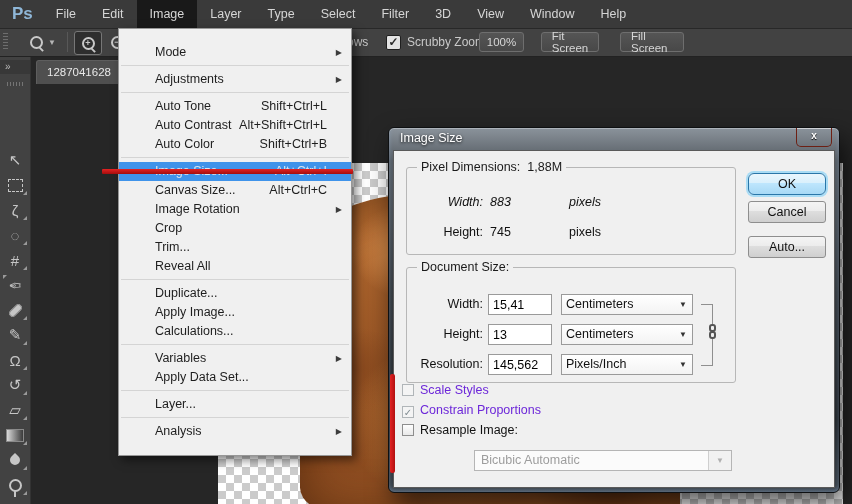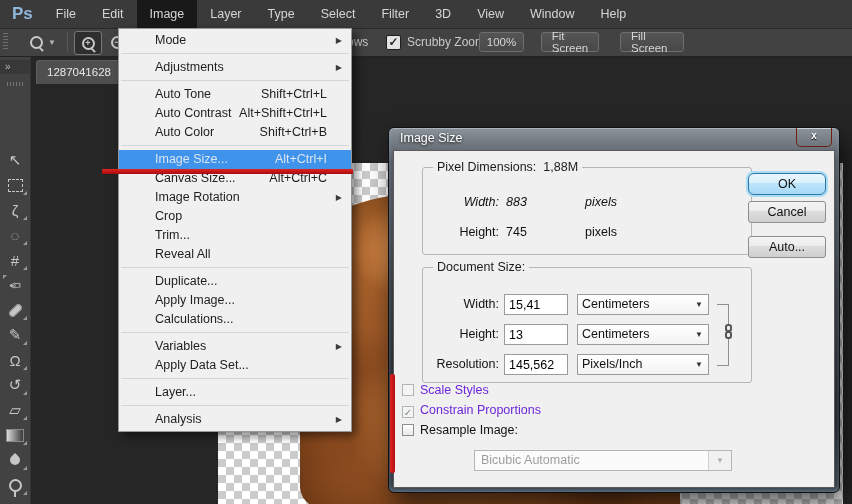--- a/index.html
+++ b/index.html
@@ -66,21 +66,21 @@
       radial-gradient(90px 70px at 30% 18%, #e59a55, transparent 70%),
       radial-gradient(120px 95px at 72% 42%, #6e3513, transparent 72%),
       radial-gradient(150px 115px at 42% 72%, #cd853f, transparent 75%),
       radial-gradient(110px 85px at 82% 88%, #5f2e10, transparent 75%),
       radial-gradient(70px 55px at 15% 55%, #8a4a1f, transparent 75%),
       linear-gradient(160deg,#b96f33,#8a4a1f 60%,#a05c28);
     box-shadow:inset 0 0 45px rgba(55,24,4,.55);}
   
   .menu{position:absolute;left:118px;top:28px;width:234px;background:#f0f0f0;
     border:1px solid #979797;box-shadow:4px 4px 9px rgba(0,0,0,.5);z-index:5;
-    padding:2px 0;box-sizing:border-box;}
+    padding:14px 0;box-sizing:border-box;}
   .mi{position:relative;height:19px;line-height:19px;font-size:12.5px;color:#1e1e1e;
     padding:0 8px 0 36px;cursor:default;}
   .mi .sc{position:absolute;right:24px;top:0;}
   .mi .arr{position:absolute;right:9px;top:0;font-size:8px;color:#3c3c3c;}
   .mi.hl{background:#3f93ea;color:#d9e5f0;}
   .msep{height:8px;position:relative;}
   .msep::after{content:"";position:absolute;left:2px;right:2px;top:3px;height:1px;background:#d4d4d4;}
   
   .dialog{position:absolute;left:388px;top:127px;width:452px;height:366px;z-index:6;
     border:1px solid #0e1012;border-radius:6px;box-sizing:border-box;
@@ -88,21 +88,21 @@
     background:linear-gradient(180deg,#8b939b 0,#565d64 9%,#33383d 46%,#212529 80%,#3a424a 100%);
     box-shadow:6px 12px 26px rgba(0,0,0,.65), inset 0 1px 0 rgba(255,255,255,.3), inset 0 -2px 4px rgba(150,180,215,.4);}
   .dlg-title{position:absolute;left:11px;top:3px;color:#fff;font-size:12.5px;text-shadow:0 1px 3px rgba(0,0,0,.9);}
   .dlg-close{position:absolute;right:7px;top:0;width:34px;height:18px;border:1px solid #6d2014;
     border-top:none;border-radius:0 0 5px 5px;
     background:linear-gradient(#e2a violet,#c0664d 0,#b04a31 45%,#8e2f18 50%,#a84a2e 100%);
     color:#fff;font-size:10px;font-weight:bold;text-align:center;line-height:16px;
     text-shadow:0 1px 1px #000;box-shadow:inset 0 1px 0 rgba(255,255,255,.4);}
   .dlg-body{position:relative;width:100%;height:100%;background:#f0f0f0;
     border:1px solid #5a5a5a;box-sizing:border-box;font-size:12.5px;color:#111;}
-  .groupbox{position:absolute;border:1px solid #b7b7b7;border-radius:3px;margin-left:16px;}
+  .groupbox{position:absolute;border:1px solid #b7b7b7;border-radius:3px;}
   .gb-legend{position:absolute;top:-8px;left:10px;background:#f0f0f0;padding:0 4px;font-size:12.5px;color:#1a1a1a;}
   .row{position:absolute;left:0;width:100%;height:21px;line-height:21px;}
   .rlabel{display:inline-block;width:76px;text-align:right;}
   .rvalue{margin-left:7px;}
   .runit{position:absolute;left:162px;top:0;}
   .field{position:absolute;left:81px;width:64px;height:21px;border:1px solid #9a9a9a;background:#fff;
     font-family:"Liberation Sans",sans-serif;font-size:12.5px;padding:0 4px;box-sizing:border-box;}
   .dd{position:absolute;left:154px;width:132px;height:21px;border:1px solid #9a9a9a;
     background:linear-gradient(#fff,#f3f3f3);box-sizing:border-box;line-height:19px;padding:0 4px;}
   .dd .dda{position:absolute;right:5px;top:0;font-size:8px;color:#333;}

